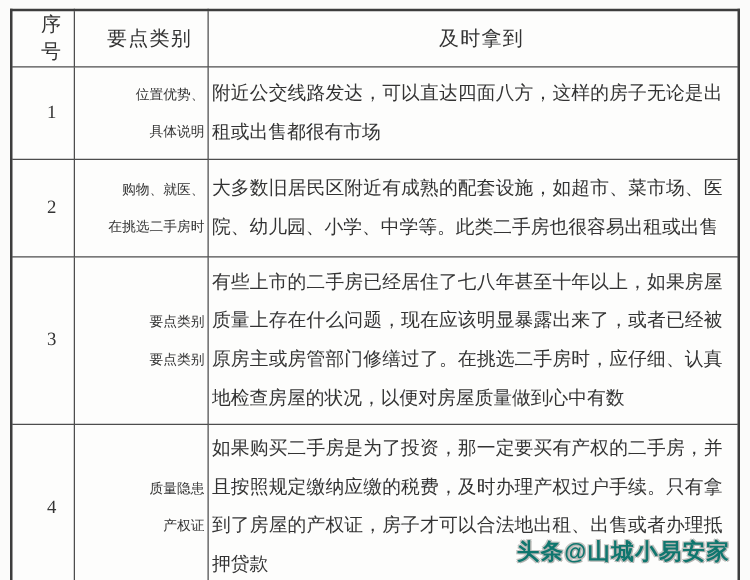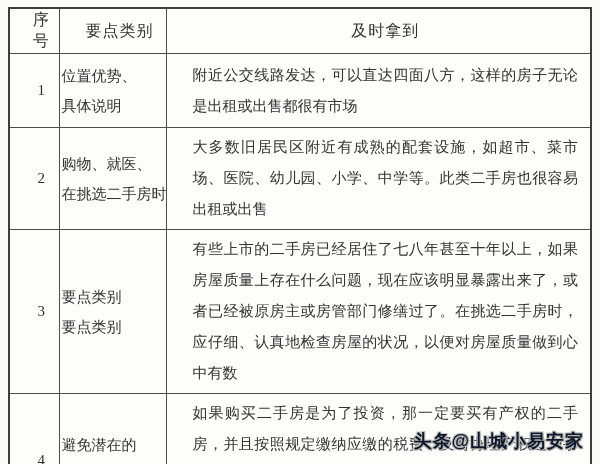--- a/index.html
+++ b/index.html
@@ -40,48 +40,48 @@
     height: 30px;
     font-size: 16px;
     text-align: center;
     letter-spacing: 1px;
   }
   td.num-cell {
     text-align: center;
     font-size: 15px;
   }
   td.cat-cell {
-    text-align: left;
-    font-size: 15px;
+    text-align: right;
+    font-size: 11px;
     padding: 2px 2px;
   }
   .cat-line {
     line-height: 30px;
     white-space: nowrap;
   }
   td.detail-cell {
     font-size: 15px;
     line-height: 31px;
-    padding: 4px 12px 4px 26px;
+    padding: 4px 12px 4px 3px;
     text-align: justify;
     text-justify: inter-character;
   }
   tr.r1 { height: 74px; }
   tr.r2 { height: 78px; }
   tr.r3 { height: 134px; }
   tr.r4 { height: 129px; }
   .watermark {
     position: absolute;
     right: 16px;
     bottom: 11px;
     font-family: "Liberation Sans", "DejaVu Sans", sans-serif;
     font-weight: bold;
     font-size: 18px;
     letter-spacing: 1px;
-    color: #0f172a;
+    color: #0f766e;
     text-shadow:
       1px 1px 0 #b3b3b0,
       -1px -1px 0 #c6c6c3,
       1px -1px 0 #c0c0bd,
       -1px 1px 0 #c0c0bd;
   }
 </style>
 </head>
 <body>
 
@@ -121,21 +121,21 @@
     <td class="cat-cell">
       <div class="cat-line">要点类别</div>
       <div class="cat-line">要点类别</div>
     </td>
     <td class="detail-cell">有些上市的二手房已经居住了七八年甚至十年以上，如果房屋质量上存在什么问题，现在应该明显暴露出来了，或者已经被原房主或房管部门修缮过了。在挑选二手房时，应仔细、认真地检查房屋的状况，以便对房屋质量做到心中有数</td>
   </tr>
 
   <tr class="r4">
     <td class="num-cell">4</td>
     <td class="cat-cell">
-      <div class="cat-line">避免潜在的</div>
+      <div class="cat-line">质量隐患</div>
       <div class="cat-line">产权证</div>
     </td>
     <td class="detail-cell">如果购买二手房是为了投资，那一定要买有产权的二手房，并且按照规定缴纳应缴的税费，及时办理产权过户手续。只有拿到了房屋的产权证，房子才可以合法地出租、出售或者办理抵押贷款</td>
   </tr>
 </tbody>
   </table>
 
 <div class="watermark">头条@山城小易安家</div>
 
 </body></html>

